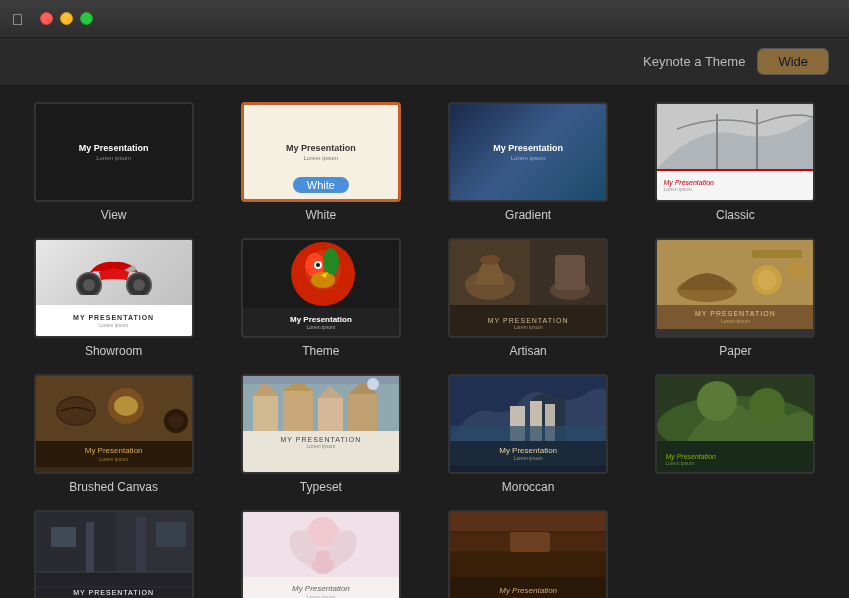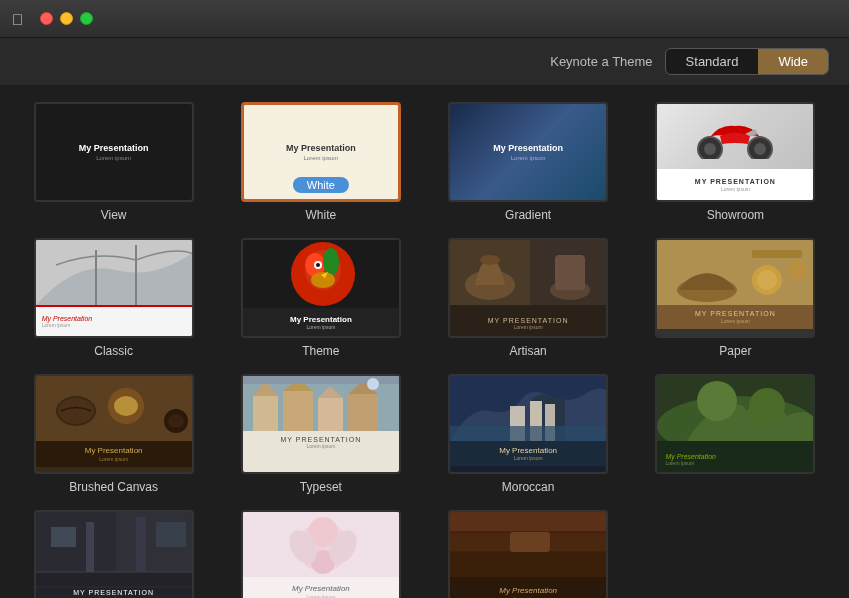--- a/index.html
+++ b/index.html
@@ -83,21 +83,21 @@
       padding: 5px 20px;
       font-size: 13px;
       cursor: pointer;
       color: #ccc;
       background: transparent;
       border: none;
       outline: none;
     }
     .toggle-btn.active {
       background: #8b6a3a;
-      color: #ffffff;
+      color: #0f172a;
     }
 
     
     .content {
       padding: 16px 20px;
       overflow-y: auto;
       height: calc(598px - 38px - 44px);
     }
 
     .themes-grid {
@@ -238,21 +238,20 @@
       <div class="traffic-light tl-red"></div>
       <div class="traffic-light tl-yellow"></div>
       <div class="traffic-light tl-green"></div>
     </div>
   </div>
 </div>
 
 <div class="header">
   <span class="header-left">Keynote a Theme</span>
   <div class="theme-toggle">
-    <button class="toggle-btn">Standard</button>
     <button class="toggle-btn active">Wide</button>
   </div>
 </div>
 
 <div class="content">
   <div class="themes-grid">
 
     <div class="theme-item">
       <div class="theme-thumbnail">
         <div class="thumb-bg thumb-black" style="background:#1a1a1a;">
@@ -275,20 +274,42 @@
     </div>
 
     <div class="theme-item">
       <div class="theme-thumbnail">
         <div class="thumb-bg thumb-gradient">
           <div class="thumb-title white-text" style="font-size:9px;font-weight:bold;">My Presentation</div>
           <div class="thumb-subtitle white-text" style="color:#aac;font-size:6px;margin-top:2px;">Lorem ipsum</div>
         </div>
       </div>
       <span class="theme-label">Gradient</span>
+    </div>
+
+    <div class="theme-item">
+      <div class="theme-thumbnail">
+        <div class="thumb-classic" style="width:100%;height:100%;background:#e8e8e8;">
+          <div style="height:65px;background:linear-gradient(to bottom,#d0d0d0,#a0a0a0);position:relative;">
+
+            <svg width="160" height="65" viewBox="0 0 160 65" style="position:absolute;top:0;left:0;">
+              <rect width="160" height="65" fill="#c8c8c8"></rect>
+              <path d="M0 65 Q40 20 80 30 Q120 40 160 10 L160 65Z" fill="#a0a8b0" opacity="0.6"></path>
+              <line x1="60" y1="10" x2="60" y2="65" stroke="#808080" stroke-width="2"></line>
+              <line x1="100" y1="5" x2="100" y2="65" stroke="#808080" stroke-width="2"></line>
+              <path d="M20 25 Q60 10 100 20 Q140 5 160 15" stroke="#808888" stroke-width="1.5" fill="none"></path>
+            </svg>
+          </div>
+          <div style="padding:4px 6px;background:#f5f5f5;flex:1;display:flex;flex-direction:column;justify-content:center;border-top:2px solid #c00;">
+            <div style="font-size:7px;color:#c00;font-style:italic;">My Presentation</div>
+            <div style="font-size:5px;color:#999;">Lorem ipsum</div>
+          </div>
+        </div>
+      </div>
+      <span class="theme-label">Classic</span>
     </div>
 
     <div class="theme-item">
       <div class="theme-thumbnail">
         <div class="thumb-showroom" style="width:100%;height:100%;">
           <div class="showroom-img" style="background:linear-gradient(135deg,#e8e8e8,#d0d0d0,#c0c0c0);">
 
             <svg width="90" height="45" viewBox="0 0 90 45">
               <ellipse cx="20" cy="35" rx="12" ry="12" fill="#333" stroke="#555" stroke-width="2"></ellipse>
               <ellipse cx="70" cy="35" rx="12" ry="12" fill="#333" stroke="#555" stroke-width="2"></ellipse>
@@ -299,42 +320,20 @@
               <path d="M55 20 L65 15 L68 20 L60 22Z" fill="#aaaaaa"></path>
             </svg>
           </div>
           <div class="showroom-text" style="background:#fff;padding:4px;text-align:center;">
             <div style="font-size:7px;font-weight:bold;color:#333;letter-spacing:1px;">MY PRESENTATION</div>
             <div style="font-size:5px;color:#999;margin-top:1px;">Lorem ipsum</div>
           </div>
         </div>
       </div>
       <span class="theme-label">Showroom</span>
-    </div>
-
-    <div class="theme-item">
-      <div class="theme-thumbnail">
-        <div class="thumb-classic" style="width:100%;height:100%;background:#e8e8e8;">
-          <div style="height:65px;background:linear-gradient(to bottom,#d0d0d0,#a0a0a0);position:relative;">
-
-            <svg width="160" height="65" viewBox="0 0 160 65" style="position:absolute;top:0;left:0;">
-              <rect width="160" height="65" fill="#c8c8c8"></rect>
-              <path d="M0 65 Q40 20 80 30 Q120 40 160 10 L160 65Z" fill="#a0a8b0" opacity="0.6"></path>
-              <line x1="60" y1="10" x2="60" y2="65" stroke="#808080" stroke-width="2"></line>
-              <line x1="100" y1="5" x2="100" y2="65" stroke="#808080" stroke-width="2"></line>
-              <path d="M20 25 Q60 10 100 20 Q140 5 160 15" stroke="#808888" stroke-width="1.5" fill="none"></path>
-            </svg>
-          </div>
-          <div style="padding:4px 6px;background:#f5f5f5;flex:1;display:flex;flex-direction:column;justify-content:center;border-top:2px solid #c00;">
-            <div style="font-size:7px;color:#c00;font-style:italic;">My Presentation</div>
-            <div style="font-size:5px;color:#999;">Lorem ipsum</div>
-          </div>
-        </div>
-      </div>
-      <span class="theme-label">Classic</span>
     </div>
 
     <div class="theme-item">
       <div class="theme-thumbnail" style="position:relative;">
         <div class="thumb-bg thumb-slate" style="background:#222;width:100%;height:100%;">
           <div style="position:absolute;top:0;left:0;right:0;height:68px;overflow:hidden;">
             
             <svg width="160" height="68" viewBox="0 0 160 68">
               <rect width="160" height="68" fill="#1a1a1a"></rect>
               <circle cx="80" cy="34" r="32" fill="#cc2200"></circle>

